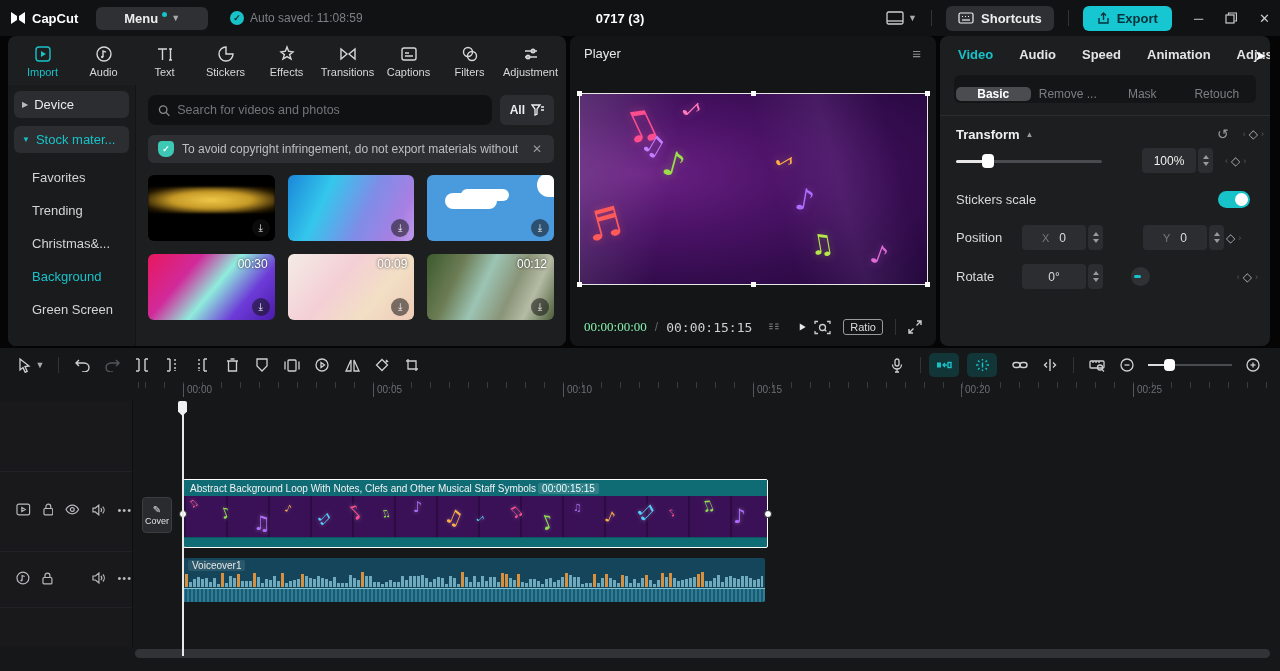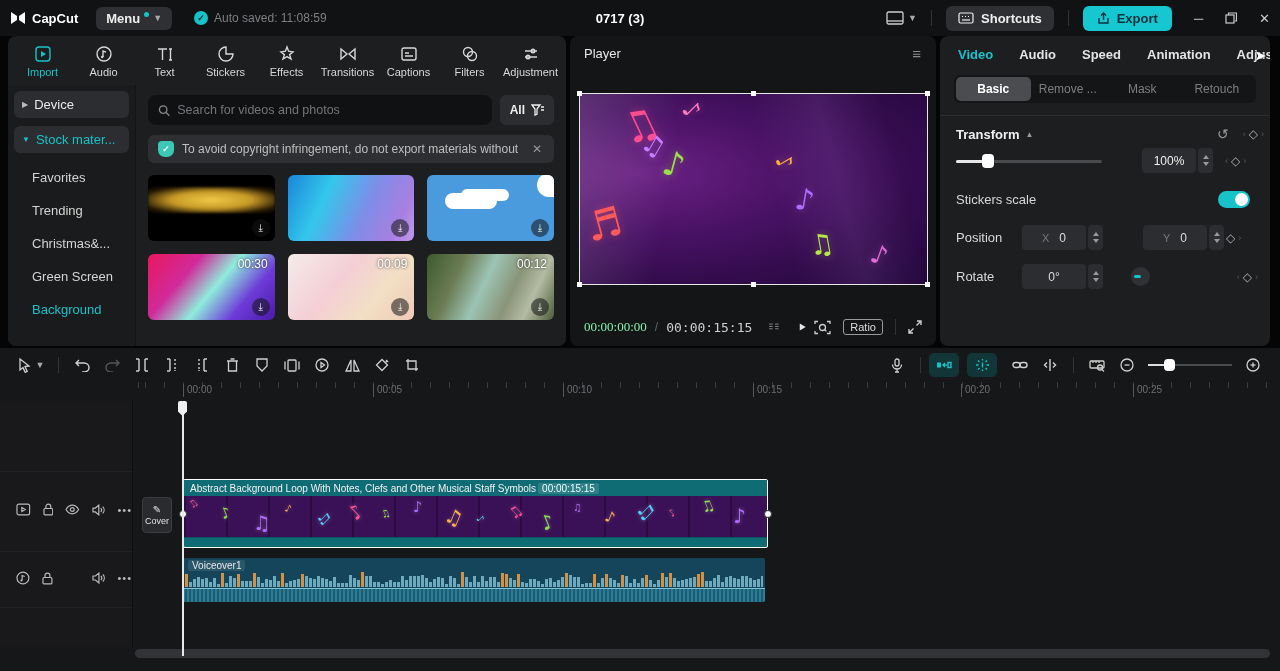--- a/index.html
+++ b/index.html
@@ -2,21 +2,21 @@
 <html><head>
 <meta charset="utf-8">
 <style>
   * { margin:0; padding:0; box-sizing:border-box; }
   html,body { width:1280px; height:671px; background:#050505; overflow:hidden;
     font-family:"Liberation Sans", sans-serif; color:#ddd; -webkit-font-smoothing:antialiased; }
 
   
   .titlebar { height:36px; background:#111214; display:flex; align-items:center; padding:0 10px; position:relative; }
   .logo { display:flex; align-items:center; gap:6px; font-weight:bold; font-size:13px; color:#fff; }
-  .menu-btn { margin-left:18px; background:#2f3033; border-radius:6px; padding:4px 10px; display:flex; align-items:center; gap:4px;
+  .menu-btn { margin-left:18px; background:#2f3033; border-radius:6px; padding:4px 28px; display:flex; align-items:center; gap:4px;
     font-weight:bold; font-size:13px; color:#eee; cursor:default; }
   .menu-dot { width:5px; height:5px; border-radius:50%; background:#17c2c9; margin-bottom:7px; }
   .chev { font-size:9px; color:#aaa; }
   .autosave { margin-left:22px; display:flex; align-items:center; gap:6px; color:#7d7f82; font-size:12px; }
   .check-badge { width:14px; height:14px; border-radius:50%; background:#17c2c9; color:#0b2a2c; font-size:9px;
     display:flex; align-items:center; justify-content:center; font-weight:bold; }
   .doc-title { position:absolute; left:620px; transform:translateX(-50%); font-weight:bold; font-size:13px; color:#fff; }
   .tb-right { margin-left:auto; display:flex; align-items:center; gap:14px; }
   .tb-divider { width:1px; height:16px; background:#333; }
   .panelset-btn { display:flex; align-items:center; gap:4px; color:#cfcfcf; }
@@ -99,21 +99,21 @@
   .tc-sep { color:#666; font-size:12px; }
   .tc-dur { color:#cfcfcf; font-size:13px; font-family:"DejaVu Sans Mono",monospace; }
   .pc-right { margin-left:auto; display:flex; align-items:center; gap:12px; }
   .ratio-btn { border:1px solid #9a9a9a; border-radius:3px; font-size:11px; color:#ddd; padding:1px 6px; }
 
   
   .insp-tabs { display:flex; gap:26px; padding:11px 18px 9px; font-weight:bold; font-size:13px; color:#e4e4e4;
     white-space:nowrap; overflow:hidden; position:relative; }
   .insp-tab.active { color:#17c2c9; }
   .cursor-glyph { position:absolute; right:4px; top:12px; color:#fff; font-size:13px; text-shadow:0 0 2px #000; }
-  .subtab-bar { margin:4px 14px 0; background:#141517; border-radius:6px; height:28px; display:flex; padding:2px; }
+  .subtab-bar { margin:4px 14px 0; background:#141517; border-radius:6px; height:28px; display:flex; padding:2px;align-items:flex-end; }
   .subtab { flex:1; display:flex; align-items:center; justify-content:center; font-size:12px; color:#7c7e81; border-radius:5px; }
   .subtab.active { background:#4b4c4f; color:#fff; font-weight:bold; }
   .insp-divider { height:1px; background:#2b2c2e; margin:12px 0 0; }
   .insp-body { padding:10px 0 0 16px; overflow:hidden; }
   .t-header { display:flex; align-items:center; gap:6px; padding-right:6px; }
   .t-title { font-weight:bold; font-size:13px; color:#f0f0f0; }
   .collapse-tri { font-size:8px; color:#9a9a9a; }
   .t-header-right { margin-left:auto; display:flex; align-items:center; gap:14px; }
   .reset-ic { color:#9a9a9a; font-size:14px; }
   .kf { display:flex; align-items:center; gap:3px; color:#59595c; font-size:9px; }
@@ -337,22 +337,22 @@
           <span class="tri">▶</span>
           <span>Device</span>
         </div>
         <div class="side-group teal">
           <span class="tri">▼</span>
           <span>Stock mater...</span>
         </div>
         <div class="side-item">Favorites</div>
         <div class="side-item">Trending</div>
         <div class="side-item">Christmas&amp;...</div>
+        <div class="side-item active">Background</div>
         <div class="side-item">Green Screen</div>
-        <div class="side-item active">Background</div>
       </div>
       <div class="media-content">
         <div class="search-row">
           <div class="search-box">
             <svg width="13" height="13" viewBox="0 0 13 13" fill="none" stroke="#8a8a8a" stroke-width="1.4">
                 <circle cx="5.5" cy="5.5" r="4"></circle>
                 <line x1="8.5" y1="8.5" x2="12" y2="12"></line>
               </svg>
             <input placeholder="Search for videos and photos" style="">
           </div>

